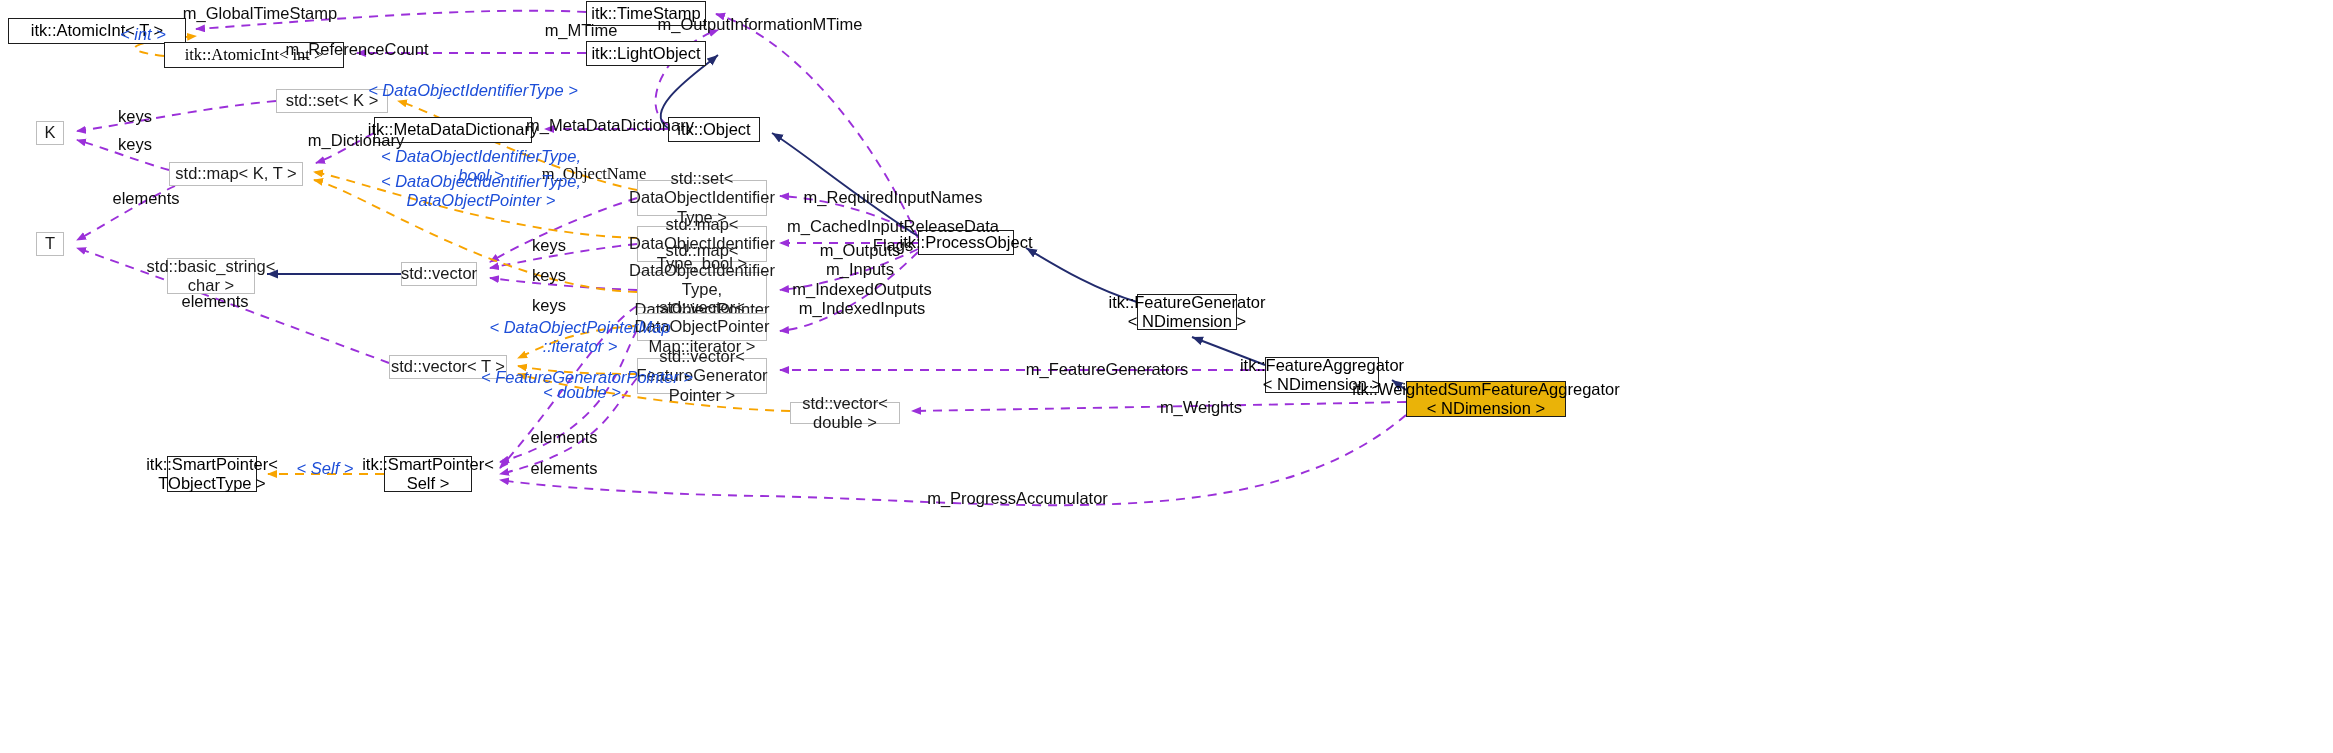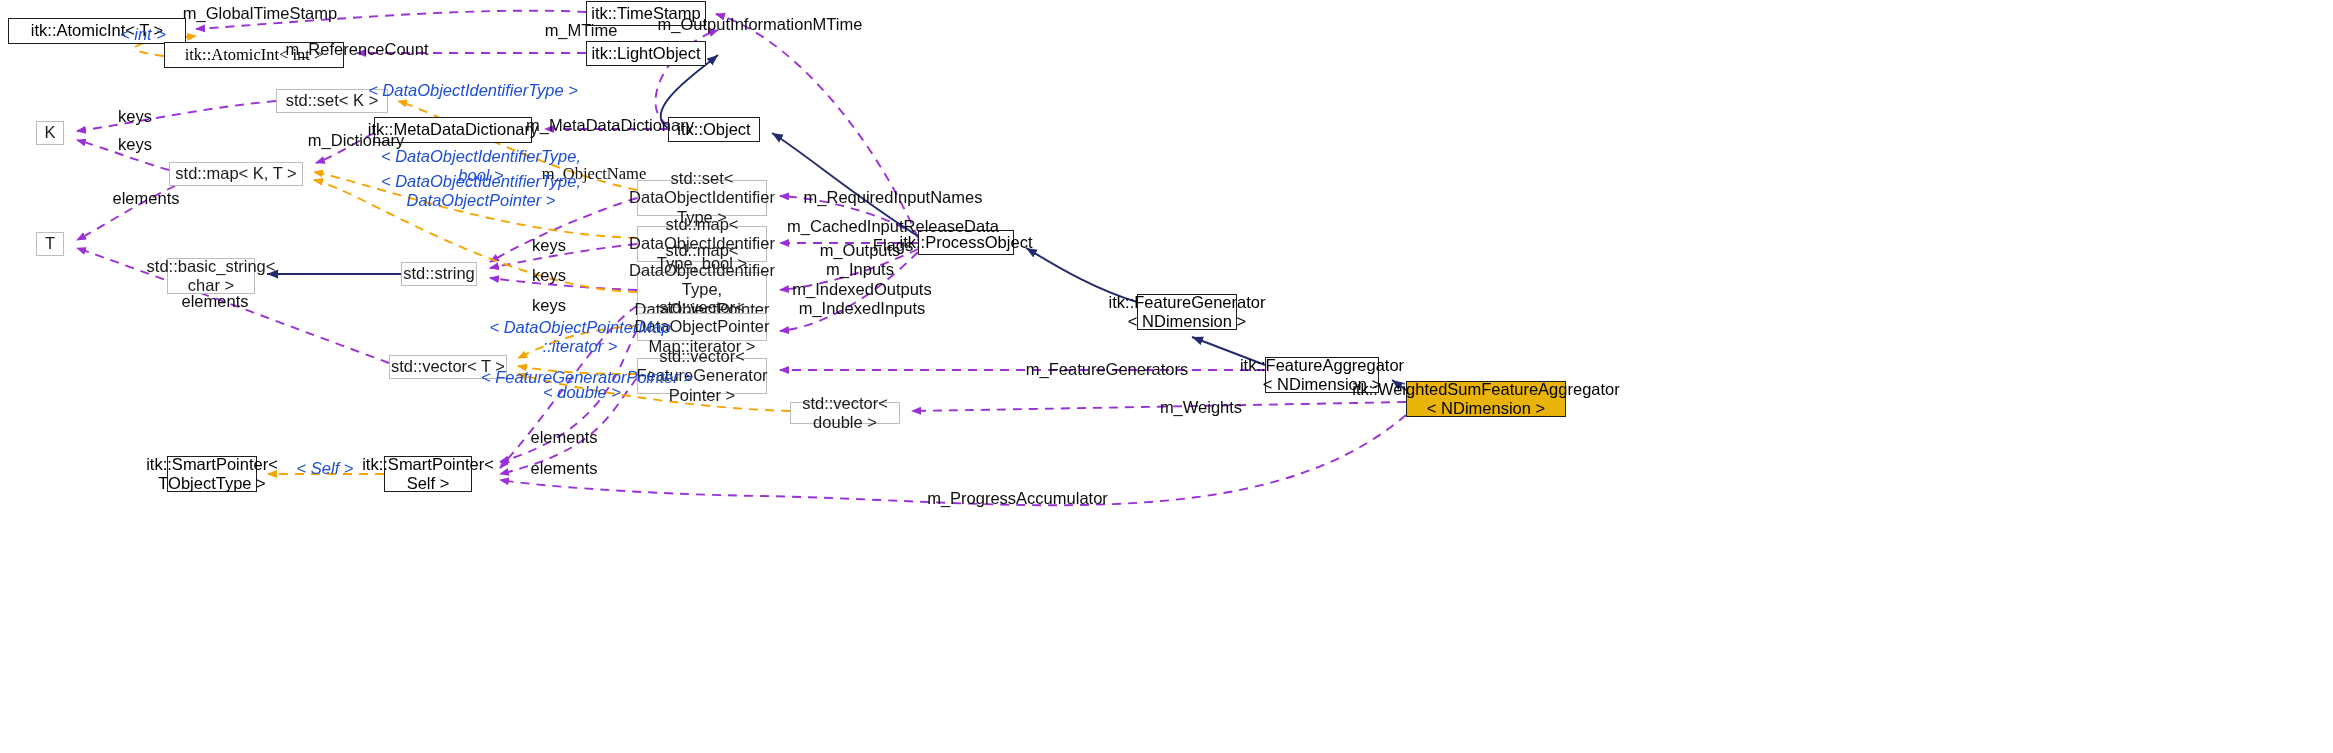--- a/index.html
+++ b/index.html
@@ -174,21 +174,21 @@
       <div class="node soft" style="left: 169px; top: 162px; width: 134px; height: 24px;">std::map&lt; K, T &gt;</div>
       <div class="node soft" style="left: 36px; top: 232px; width: 28px; height: 24px;">T</div>
       <div class="node soft" style="left: 637px; top: 180px; width: 130px; height: 36px;">std::set&lt; DataObjectIdentifier
 Type &gt;</div>
       <div class="node soft" style="left: 637px; top: 226px; width: 130px; height: 36px;">std::map&lt; DataObjectIdentifier
 Type, bool &gt;</div>
       <div class="node soft" style="left: 637px; top: 272px; width: 130px; height: 36px;">std::map&lt; DataObjectIdentifier
 Type, DataObjectPointer &gt;</div>
       <div class="node soft" style="left: 167px; top: 258px; width: 88px; height: 36px;">std::basic_string&lt;
 char &gt;</div>
-      <div class="node soft" style="left: 401px; top: 262px; width: 76px; height: 24px;">std::string</div>
+      <div class="node soft" style="left: 401px; top: 262px; width: 76px; height: 24px;">std::vector</div>
       <div class="node soft" style="left: 637px; top: 313px; width: 130px; height: 28px;">std::vector&lt; DataObjectPointer
 Map::iterator &gt;</div>
       <div class="node soft" style="left: 637px; top: 358px; width: 130px; height: 36px;">std::vector&lt; FeatureGenerator
 Pointer &gt;</div>
       <div class="node soft" style="left: 389px; top: 355px; width: 118px; height: 24px;">std::vector&lt; T &gt;</div>
       <div class="node soft" style="left: 790px; top: 402px; width: 110px; height: 22px;">std::vector&lt; double &gt;</div>
       <div class="node hard" style="left: 918px; top: 230px; width: 96px; height: 25px;">itk::ProcessObject</div>
       <div class="node hard" style="left: 1137px; top: 294px; width: 100px; height: 36px;">itk::FeatureGenerator
 &lt; NDimension &gt;</div>
       <div class="node hard" style="left: 1265px; top: 357px; width: 114px; height: 36px;">itk::FeatureAggregator

